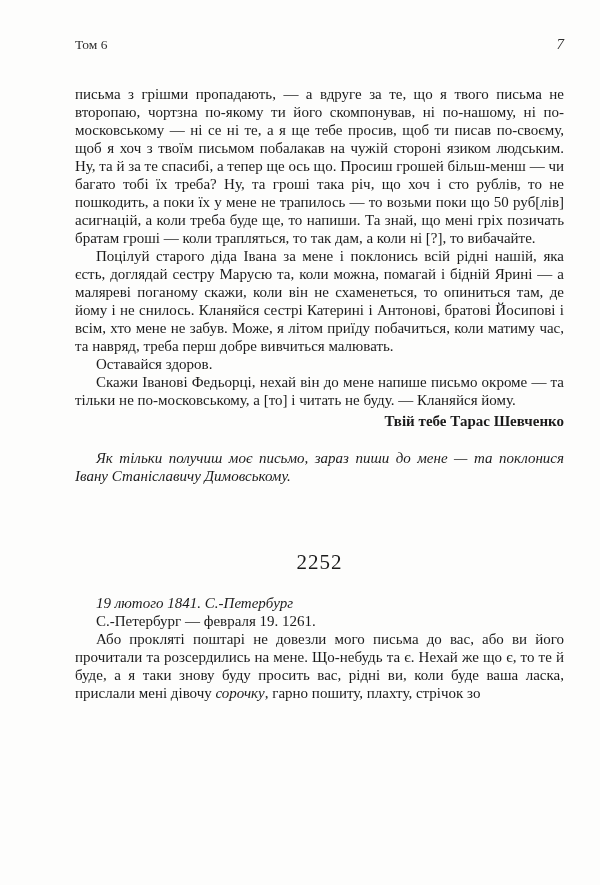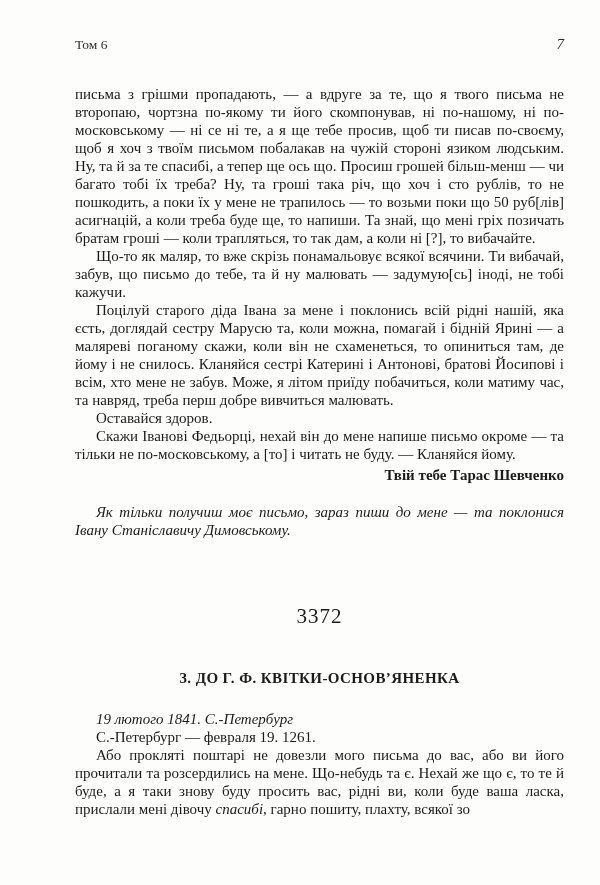--- a/index.html
+++ b/index.html
@@ -64,28 +64,26 @@
 
 <div class="page">
 
   <div class="page-header">
     <span class="volume-label">Том 6</span>
     <span class="page-number">7</span>
   </div>
 
   <div class="body-text">
     <p class="noindent">письма з грішми пропадають, — а вдруге за те, що я твого письма не второпаю, чортзна по-якому ти його скомпонував, ні по-нашому, ні по-московському — ні се ні те, а я ще тебе просив, щоб ти писав по-своєму, щоб я хоч з твоїм письмом побалакав на чужій стороні язиком людським. Ну, та й за те спасибі, а тепер ще ось що. Просиш грошей більш-менш — чи багато тобі їх треба? Ну, та гроші така річ, що хоч і сто рублів, то не пошкодить, а поки їх у мене не трапилось — то возьми поки що 50 руб[лів] асигнацій, а коли треба буде ще, то напиши. Та знай, що мені гріх позичать братам гроші — коли трапляться, то так дам, а коли ні [?], то вибачайте.</p>
-    <p>Що-то як маляр, то вже скрізь понамальовує всякої всячини. Ти вибачай, забув, що письмо до тебе, та й ну малювать — задумую[сь] іноді, не тобі кажучи.</p>
     <p>Поцілуй старого діда Івана за мене і поклонись всій рідні нашій, яка єсть, доглядай сестру Марусю та, коли можна, помагай і бідній Ярині — а маляреві поганому скажи, коли він не схаменеться, то опиниться там, де йому і не снилось. Кланяйся сестрі Катерині і Антонові, братові Йосипові і всім, хто мене не забув. Може, я літом приїду побачиться, коли матиму час, та навряд, треба перш добре вивчиться малювать.</p>
     <p>Оставайся здоров.</p>
     <p>Скажи Іванові Федьорці, нехай він до мене напише письмо окроме — та тільки не по-московському, а [то] і читать не буду. — Кланяйся йому.</p>
     <p class="signature">Твій тебе Тарас Шевченко</p>
     <p class="postscript">Як тільки получиш моє письмо, зараз пиши до мене — та поклонися Івану Станіславичу Димовському.</p>
 
-    <h2 class="year-heading">3372</h2>
-    <h3 class="section-title">3. ДО Г. Ф. КВІТКИ-ОСНОВ’ЯНЕНКА</h3>
+    <h2 class="year-heading">2252</h2>
 
     <p class="dateline">19 лютого 1841. С.-Петербург</p>
     <p class="placedate">С.-Петербург — февраля 19. 1261.</p>
-    <p><span>Або прокляті поштарі не довезли мого письма до вас, або ви його прочитали та розсердились на мене. Що-небудь та є. Нехай же що є, то те й буде, а я таки знову буду просить вас, рідні ви, коли буде ваша ласка, прислали мені дівочу </span><span class="italic-word">спасибі</span><span>, гарно пошиту, плахту, всякої зо</span></p>
+    <p><span>Або прокляті поштарі не довезли мого письма до вас, або ви його прочитали та розсердились на мене. Що-небудь та є. Нехай же що є, то те й буде, а я таки знову буду просить вас, рідні ви, коли буде ваша ласка, прислали мені дівочу </span><span class="italic-word">сорочку</span><span>, гарно пошиту, плахту, стрічок зо</span></p>
   </div>
 
 </div>
 
 </body></html>

